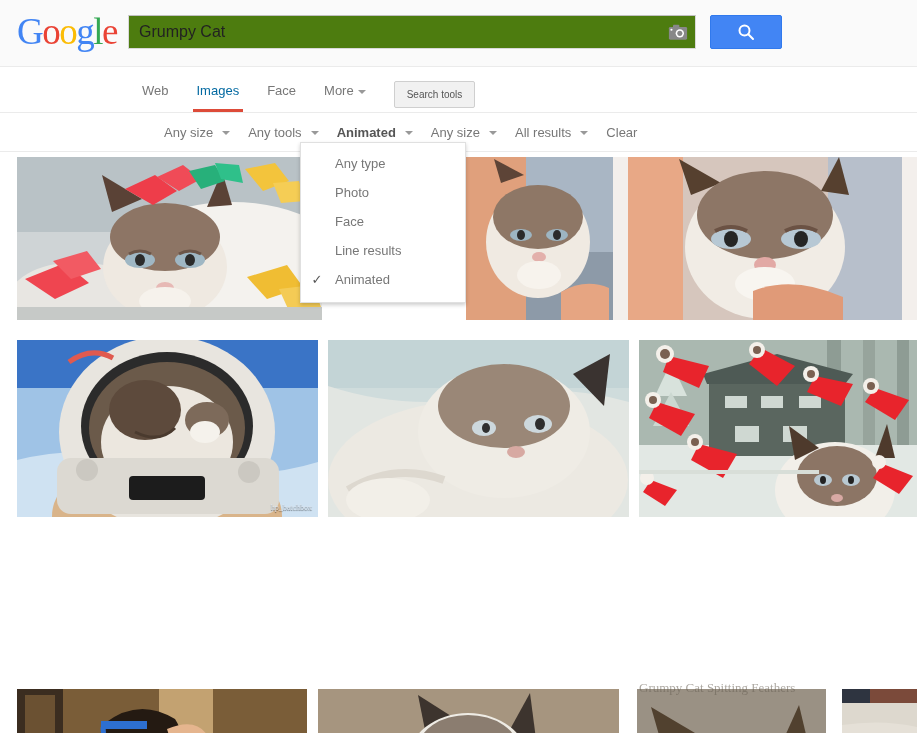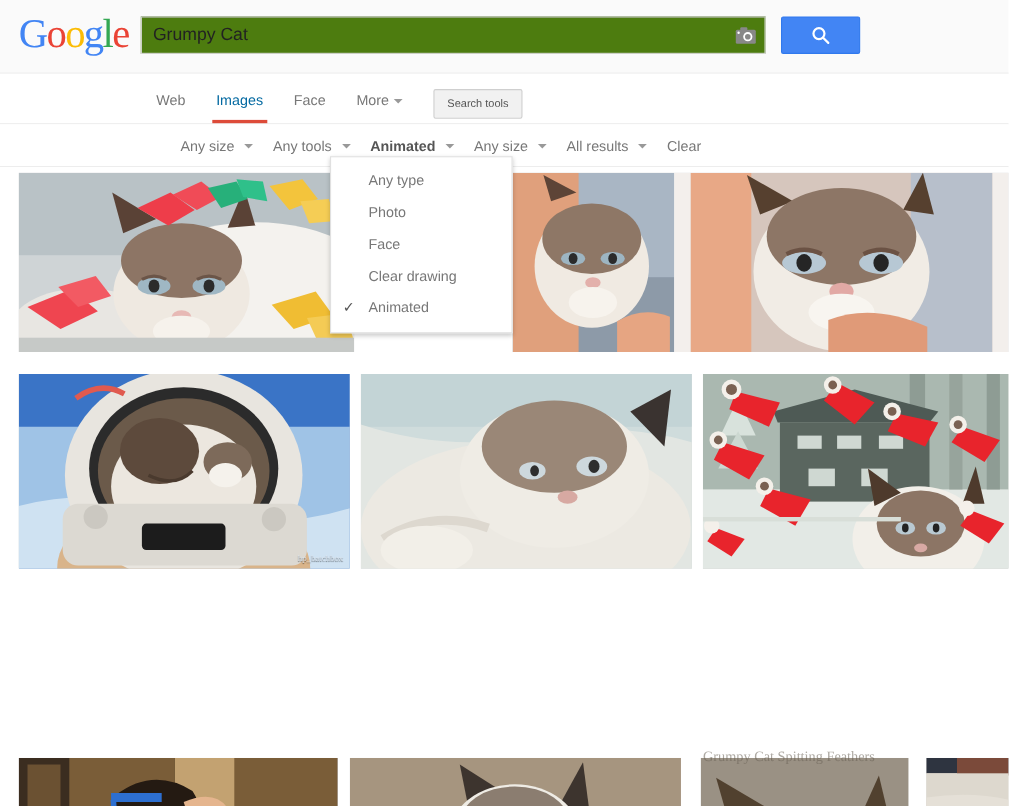--- a/index.html
+++ b/index.html
@@ -605,20 +605,20 @@
   <div class="dd-item">
     <span>Photo</span>
   </div>
 
   <div class="dd-item">
     <span>Face</span>
   </div>
 
 
   <div class="dd-item">
-    <span>Clear drawing</span>
+    <span>Line results</span>
   </div>
 
   <div class="dd-item">
     <span class="dd-check">✓</span>
     <span>Animated</span>
   </div>
 </div>
 
 </body></html>

